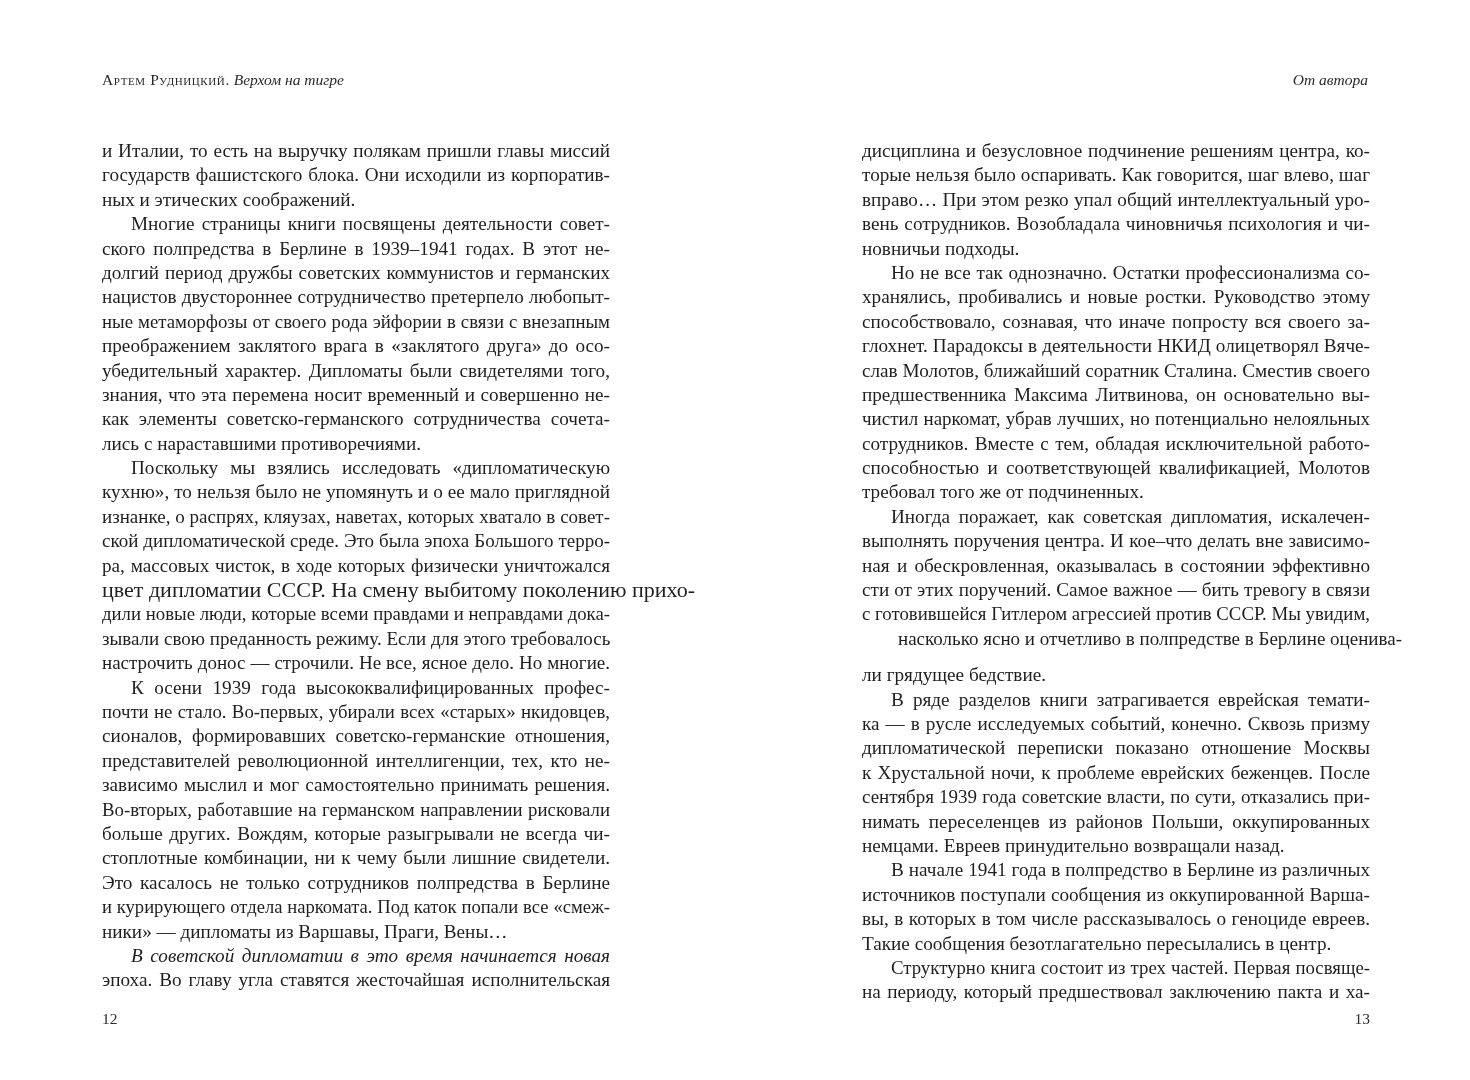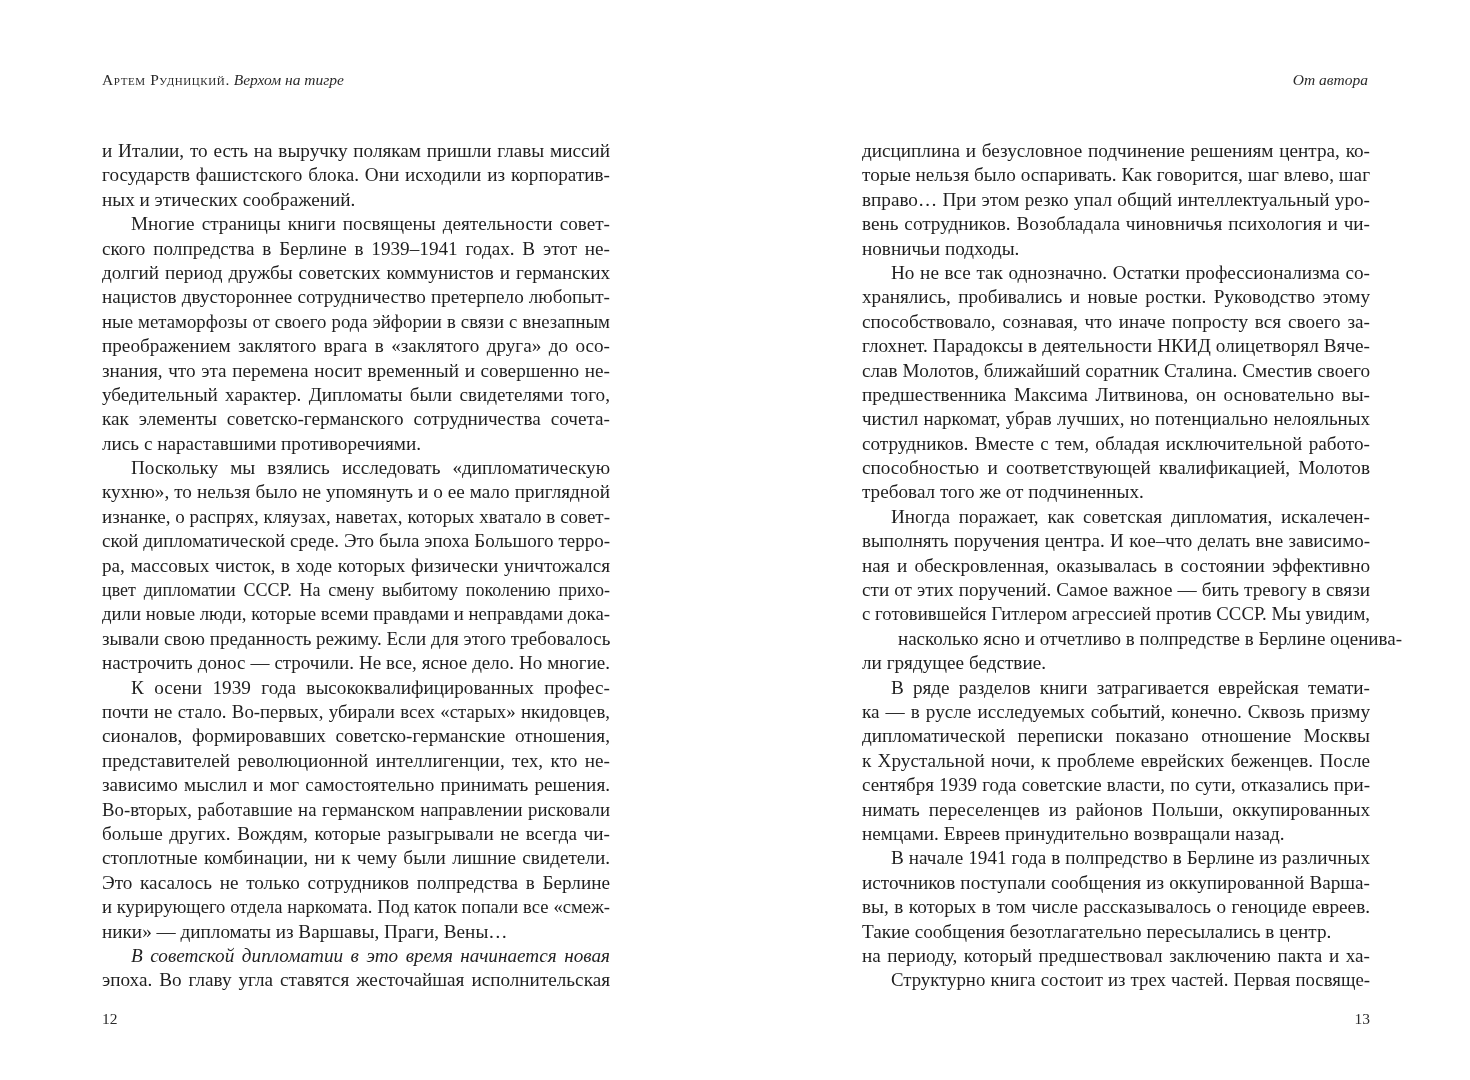--- a/index.html
+++ b/index.html
@@ -82,30 +82,30 @@
   <div class="body-text" id="left-body">
       <span class="line" style="text-align-last: justify;">и Италии, то есть на выручку полякам пришли главы миссий</span>
       <span class="line" style="text-align-last: justify;">государств фашистского блока. Они исходили из корпоратив-</span>
       <span class="line last" style="text-align-last: left;">ных и этических соображений.</span>
       <span class="line indent" style="text-align-last: justify;">Многие страницы книги посвящены деятельности совет-</span>
       <span class="line" style="text-align-last: justify;">ского полпредства в Берлине в 1939–1941 годах. В этот не-</span>
       <span class="line" style="text-align-last: justify;">долгий период дружбы советских коммунистов и германских</span>
       <span class="line" style="text-align-last: justify;">нацистов двустороннее сотрудничество претерпело любопыт-</span>
       <span class="line" style="text-align-last: justify; font-size: 18.8px;">ные метаморфозы от своего рода эйфории в связи с внезапным</span>
       <span class="line" style="text-align-last: justify;">преображением заклятого врага в «заклятого друга» до осо-</span>
+      <span class="line" style="text-align-last: justify;">убедительный характер. Дипломаты были свидетелями того,</span>
       <span class="line" style="text-align-last: justify;">знания, что эта перемена носит временный и совершенно не-</span>
-      <span class="line" style="text-align-last: justify;">убедительный характер. Дипломаты были свидетелями того,</span>
       <span class="line" style="text-align-last: justify;">как элементы советско-германского сотрудничества сочета-</span>
       <span class="line last" style="text-align-last: left;">лись с нараставшими противоречиями.</span>
       <span class="line indent" style="text-align-last: justify;">Поскольку мы взялись исследовать «дипломатическую</span>
       <span class="line" style="text-align-last: justify;">кухню», то нельзя было не упомянуть и о ее мало приглядной</span>
       <span class="line" style="text-align-last: justify; font-size: 19px;">изнанке, о распрях, кляузах, наветах, которых хватало в совет-</span>
       <span class="line" style="text-align-last: justify; font-size: 19px;">ской дипломатической среде. Это была эпоха Большого терро-</span>
       <span class="line" style="text-align-last: justify;">ра, массовых чисток, в ходе которых физически уничтожался</span>
-      <span class="line" style="text-align-last: justify; font-size: 18px;">цвет дипломатии СССР. На смену выбитому поколению прихо-</span>
+      <span class="line" style="text-align-last: justify; font-size: 22px;">цвет дипломатии СССР. На смену выбитому поколению прихо-</span>
       <span class="line" style="text-align-last: justify; font-size: 18.8px;">дили новые люди, которые всеми правдами и неправдами дока-</span>
       <span class="line" style="text-align-last: justify; font-size: 19px;">зывали свою преданность режиму. Если для этого требовалось</span>
       <span class="line" style="text-align-last: justify; font-size: 19px;">настрочить донос — строчили. Не все, ясное дело. Но многие.</span>
       <span class="line indent" style="text-align-last: justify;">К осени 1939 года высококвалифицированных профес-</span>
       <span class="line" style="text-align-last: justify; font-size: 18.8px;">почти не стало. Во-первых, убирали всех «старых» нкидовцев,</span>
       <span class="line" style="text-align-last: justify;">сионалов, формировавших советско-германские отношения,</span>
       <span class="line" style="text-align-last: justify;">представителей революционной интеллигенции, тех, кто не-</span>
       <span class="line" style="text-align-last: justify;">зависимо мыслил и мог самостоятельно принимать решения.</span>
       <span class="line" style="text-align-last: justify; font-size: 18.8px;">Во-вторых, работавшие на германском направлении рисковали</span>
       <span class="line" style="text-align-last: justify;">больше других. Вождям, которые разыгрывали не всегда чи-</span>
@@ -138,29 +138,29 @@
       <span class="line" style="text-align-last: justify; font-size: 19px;">чистил наркомат, убрав лучших, но потенциально нелояльных</span>
       <span class="line" style="text-align-last: justify;">сотрудников. Вместе с тем, обладая исключительной работо-</span>
       <span class="line" style="text-align-last: justify;">способностью и соответствующей квалификацией, Молотов</span>
       <span class="line last" style="text-align-last: left;">требовал того же от подчиненных.</span>
       <span class="line indent" style="text-align-last: justify;">Иногда поражает, как советская дипломатия, искалечен-</span>
       <span class="line" style="text-align-last: justify; font-size: 19px;">выполнять поручения центра. И кое–что делать вне зависимо-</span>
       <span class="line" style="text-align-last: justify;">ная и обескровленная, оказывалась в состоянии эффективно</span>
       <span class="line" style="text-align-last: justify;">сти от этих поручений. Самое важное — бить тревогу в связи</span>
       <span class="line" style="text-align-last: justify; font-size: 18.8px;">с готовившейся Гитлером агрессией против СССР. Мы увидим,</span>
       <span class="line" style="text-align-last: justify; font-size: 19px; margin-left: 36px;">насколько ясно и отчетливо в полпредстве в Берлине оценива-</span>
-      <span class="line last" style="text-align-last: left;">ли грядущее бедствие.</span>
+      <span class="line last" style="text-align-last: left; margin-top: 12px;">ли грядущее бедствие.</span>
       <span class="line indent" style="text-align-last: justify;">В ряде разделов книги затрагивается еврейская темати-</span>
       <span class="line" style="text-align-last: justify;">ка — в русле исследуемых событий, конечно. Сквозь призму</span>
       <span class="line" style="text-align-last: justify;">дипломатической переписки показано отношение Москвы</span>
       <span class="line" style="text-align-last: justify;">к Хрустальной ночи, к проблеме еврейских беженцев. После</span>
       <span class="line" style="text-align-last: justify; font-size: 19px;">сентября 1939 года советские власти, по сути, отказались при-</span>
       <span class="line" style="text-align-last: justify;">нимать переселенцев из районов Польши, оккупированных</span>
       <span class="line last" style="text-align-last: left;">немцами. Евреев принудительно возвращали назад.</span>
       <span class="line indent" style="text-align-last: justify;">В начале 1941 года в полпредство в Берлине из различных</span>
       <span class="line" style="text-align-last: justify;">источников поступали сообщения из оккупированной Варша-</span>
       <span class="line" style="text-align-last: justify;">вы, в которых в том числе рассказывалось о геноциде евреев.</span>
       <span class="line last" style="text-align-last: left;">Такие сообщения безотлагательно пересылались в центр.</span>
+      <span class="line indent" style="text-align-last: justify; font-size: 18.8px;">Структурно книга состоит из трех частей. Первая посвяще-</span>
       <span class="line" style="text-align-last: justify;">на периоду, который предшествовал заключению пакта и ха-</span>
-      <span class="line indent" style="text-align-last: justify; font-size: 18.8px;">Структурно книга состоит из трех частей. Первая посвяще-</span>
     </div>
   <div class="folio">13</div>
 </div>
 
 </body></html>

